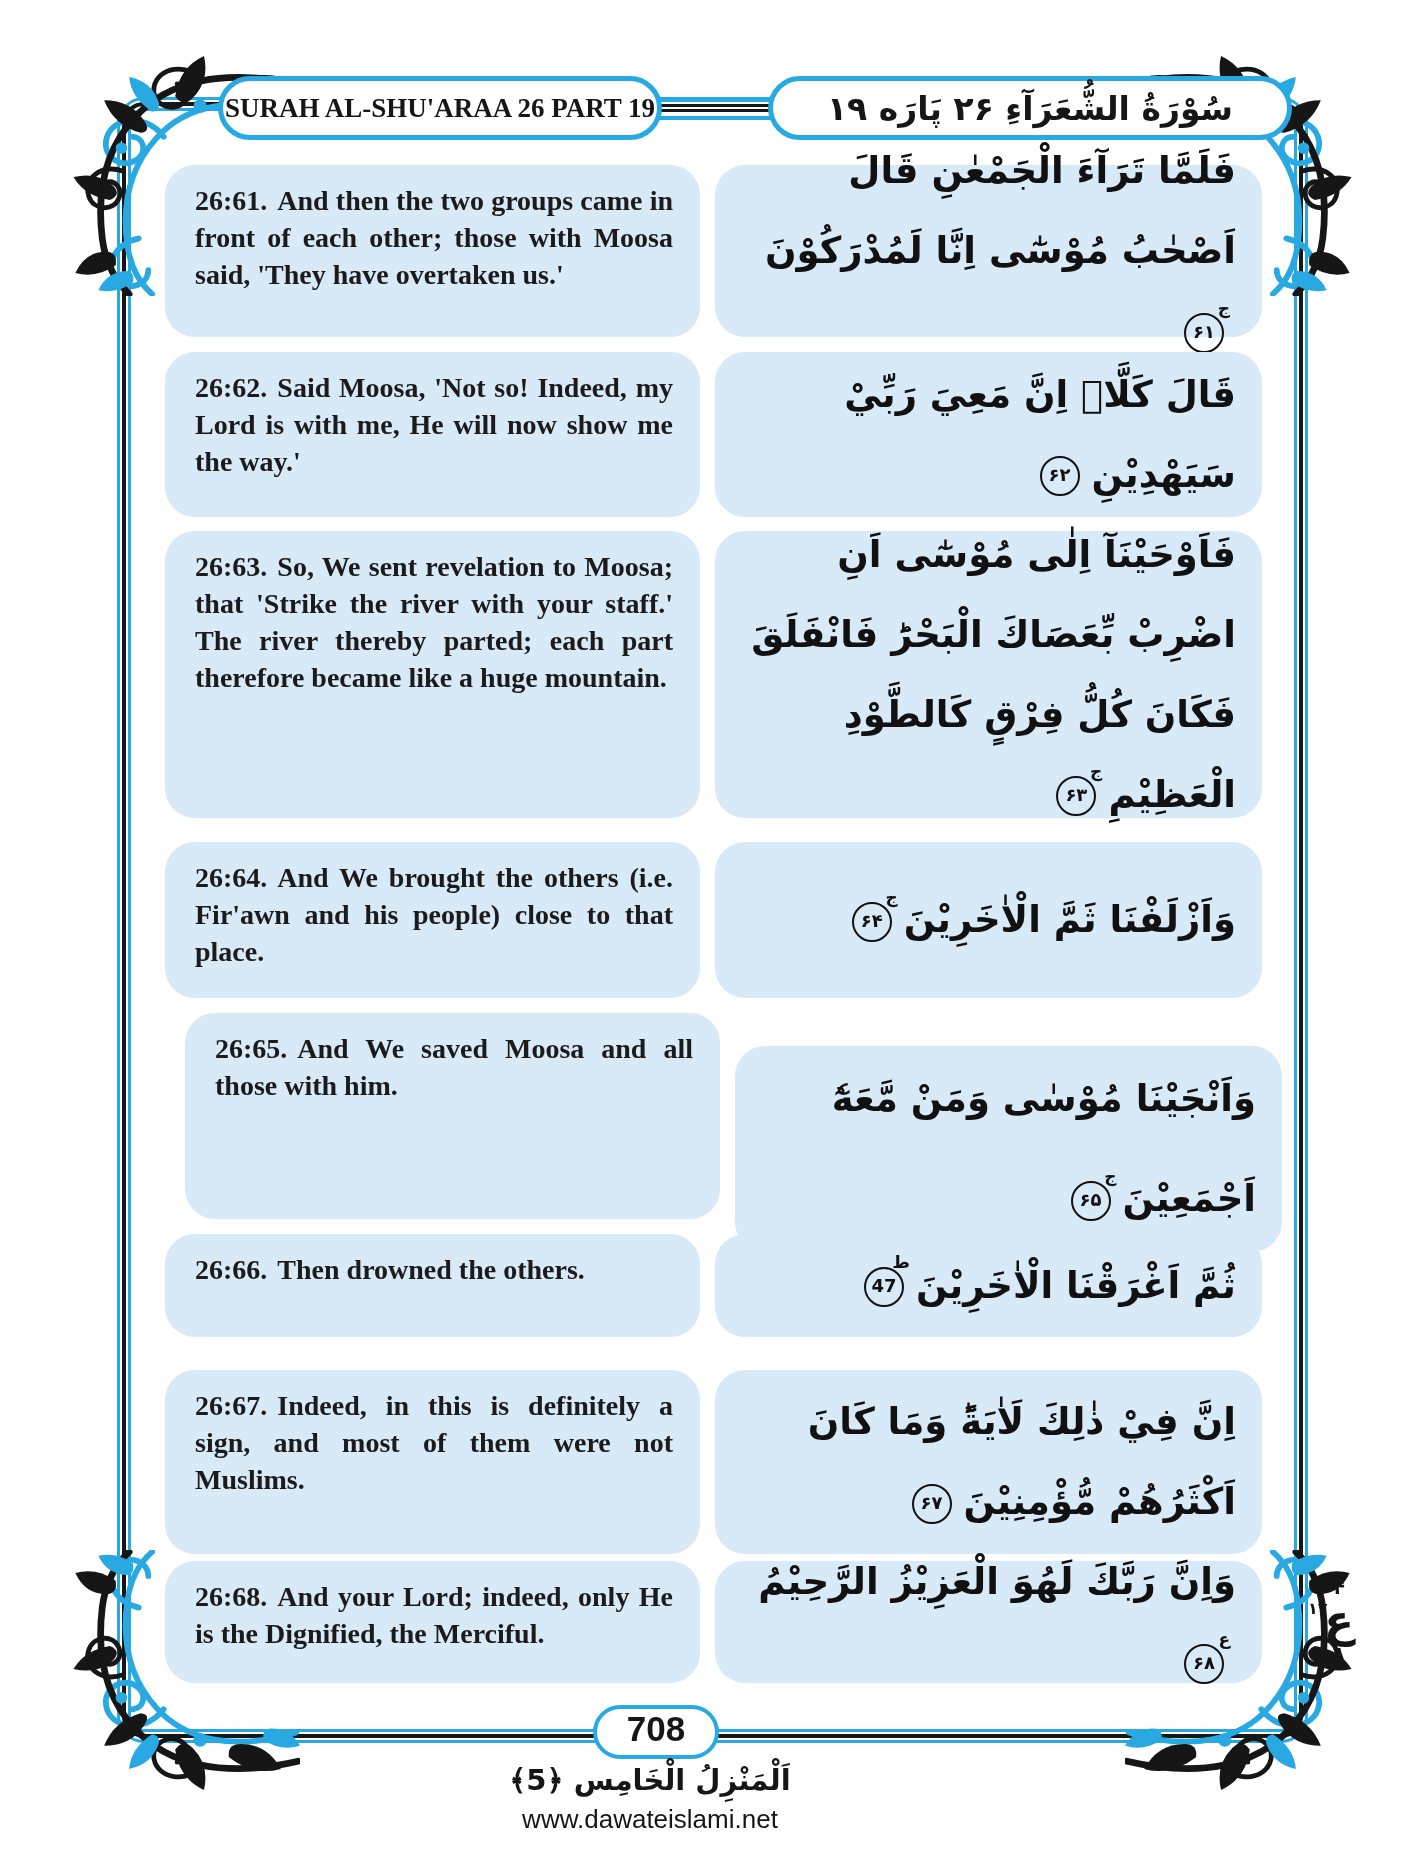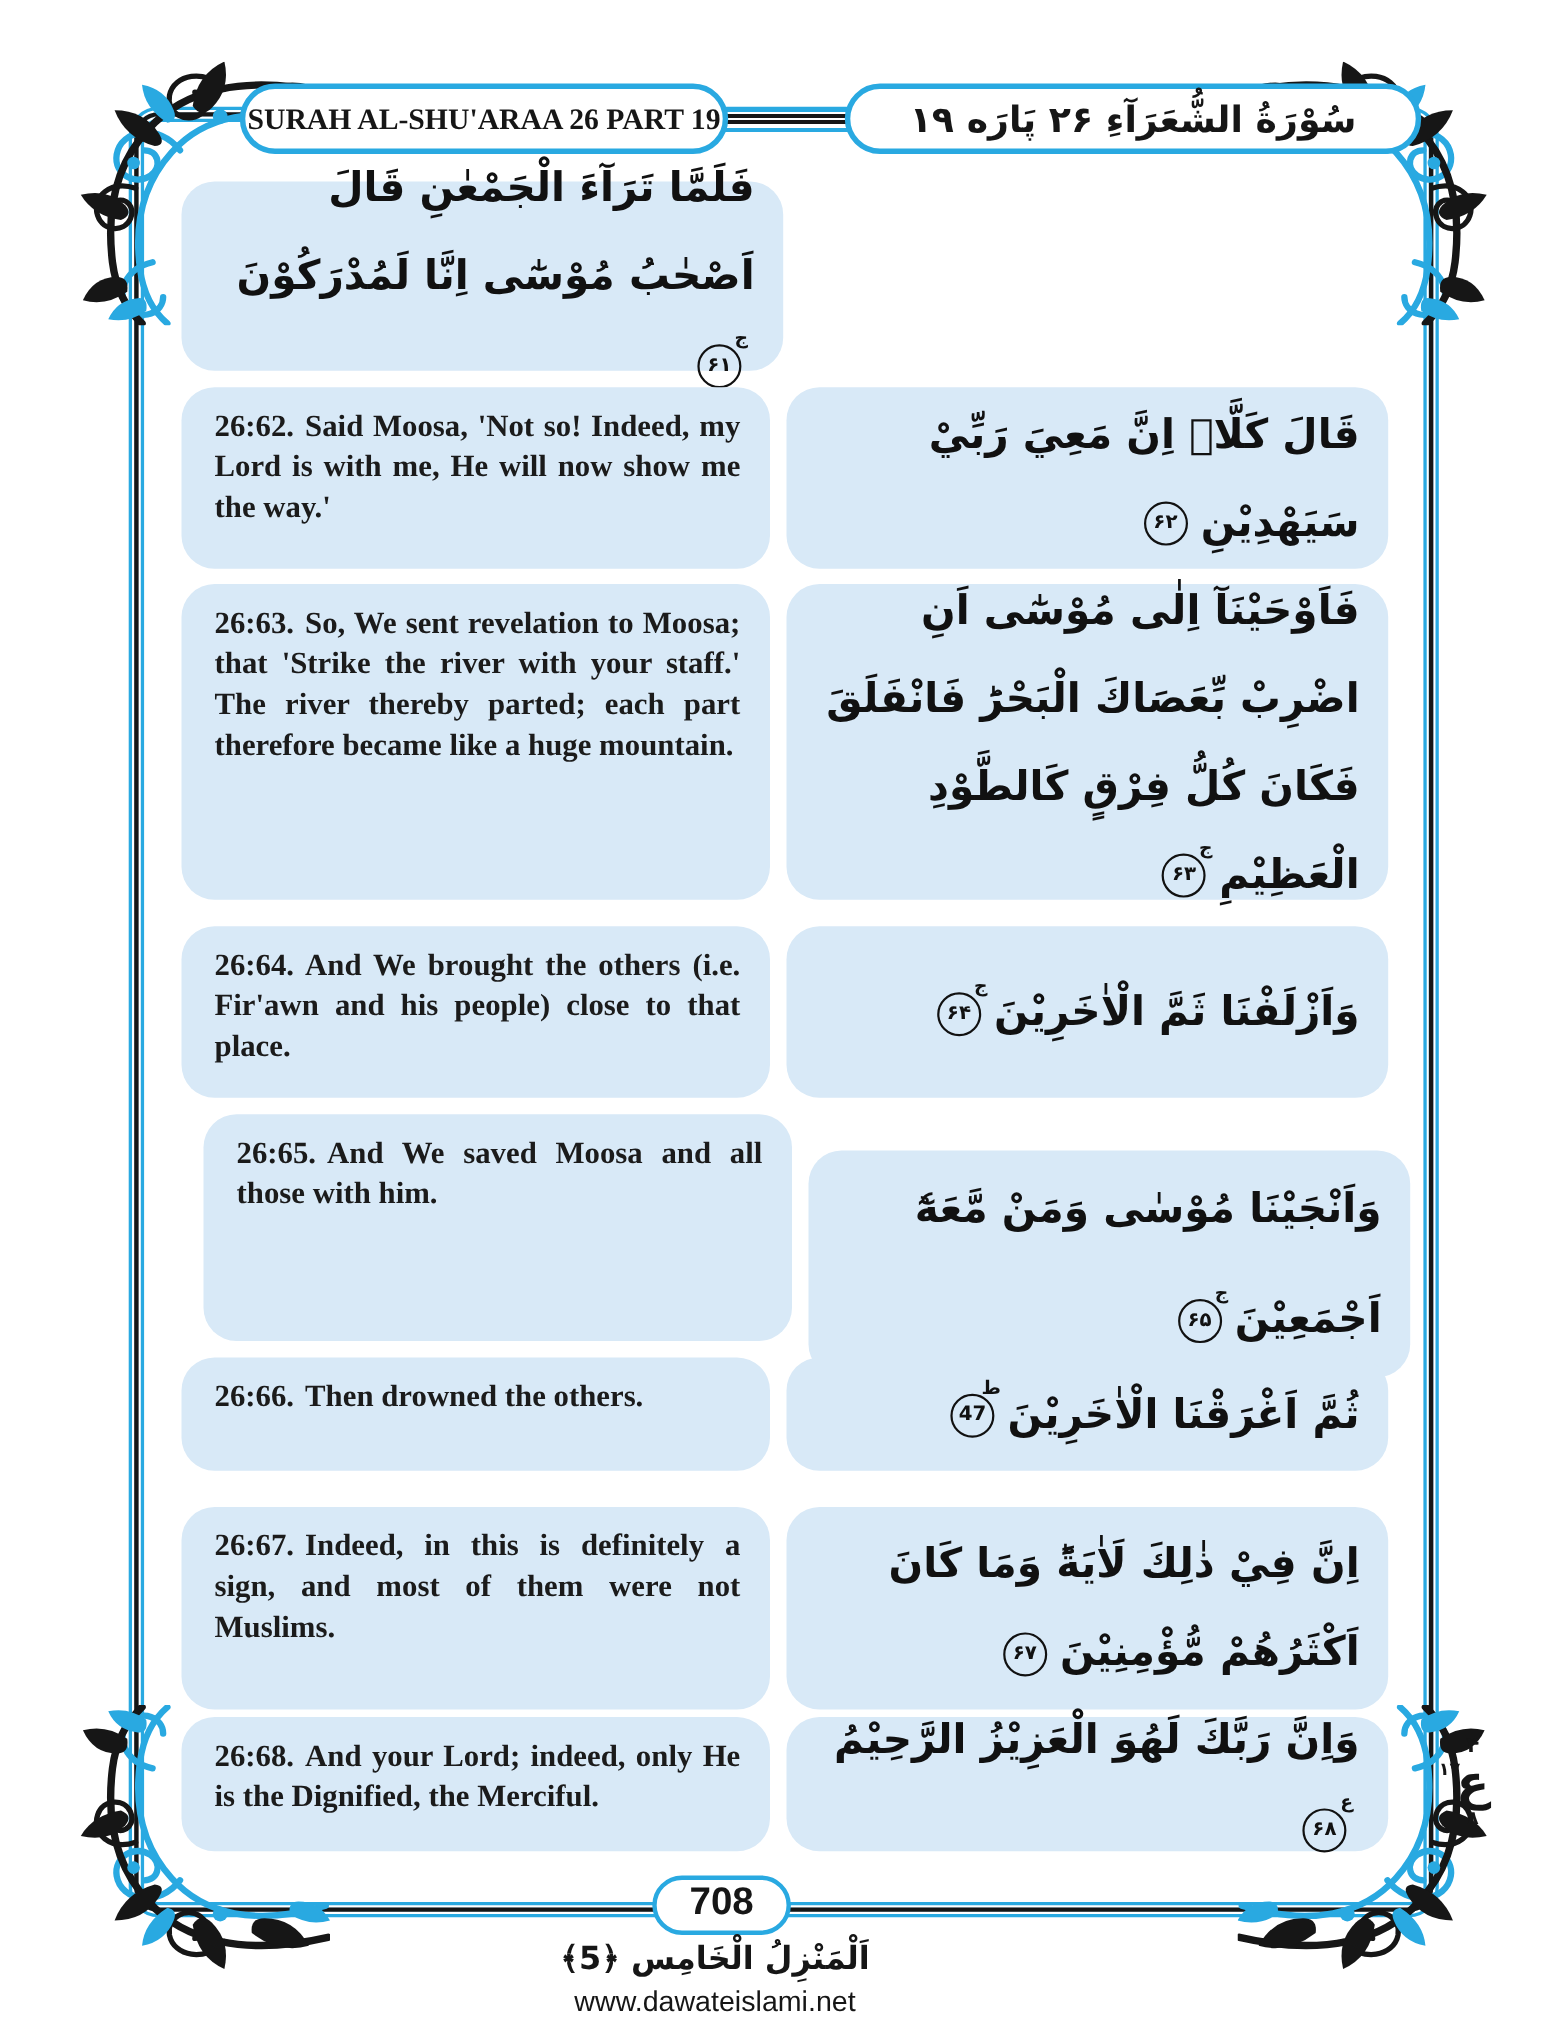--- a/index.html
+++ b/index.html
@@ -119,20 +119,21 @@
 
 <div class="connector"></div>
 <div class="banner banner-en">
   <span>SURAH AL-SHU'ARAA 26 PART 19</span>
 </div>
 <div class="banner banner-ar">
   <span>سُوْرَةُ الشُّعَرَآءِ ۲۶ پَارَه ۱۹</span>
 </div>
 
 <div class="row r1">
+  <div class="block en"><b class="vnum">26:61.</b><span>And then the two groups came in front of each other; those with Moosa said, 'They have overtaken us.'</span></div>
   <div class="block ar">
       <div><span>فَلَمَّا تَرَآءَ الْجَمْعٰنِ قَالَ اَصْحٰبُ مُوْسٰٓى اِنَّا لَمُدْرَكُوْنَ</span><span class="ayah"><i class="waqf">ج</i><span>۶۱</span></span></div>
     </div>
 </div>
 
 <div class="row r2">
   <div class="block en"><b class="vnum">26:62.</b><span>Said Moosa, 'Not so! Indeed, my Lord is with me, He will now show me the way.'</span></div>
   <div class="block ar">
       <div><span>قَالَ كَلَّاۚ اِنَّ مَعِيَ رَبِّيْ سَيَهْدِيْنِ</span><span class="ayah"><i class="waqf"></i><span>۶۲</span></span></div>
     </div>

